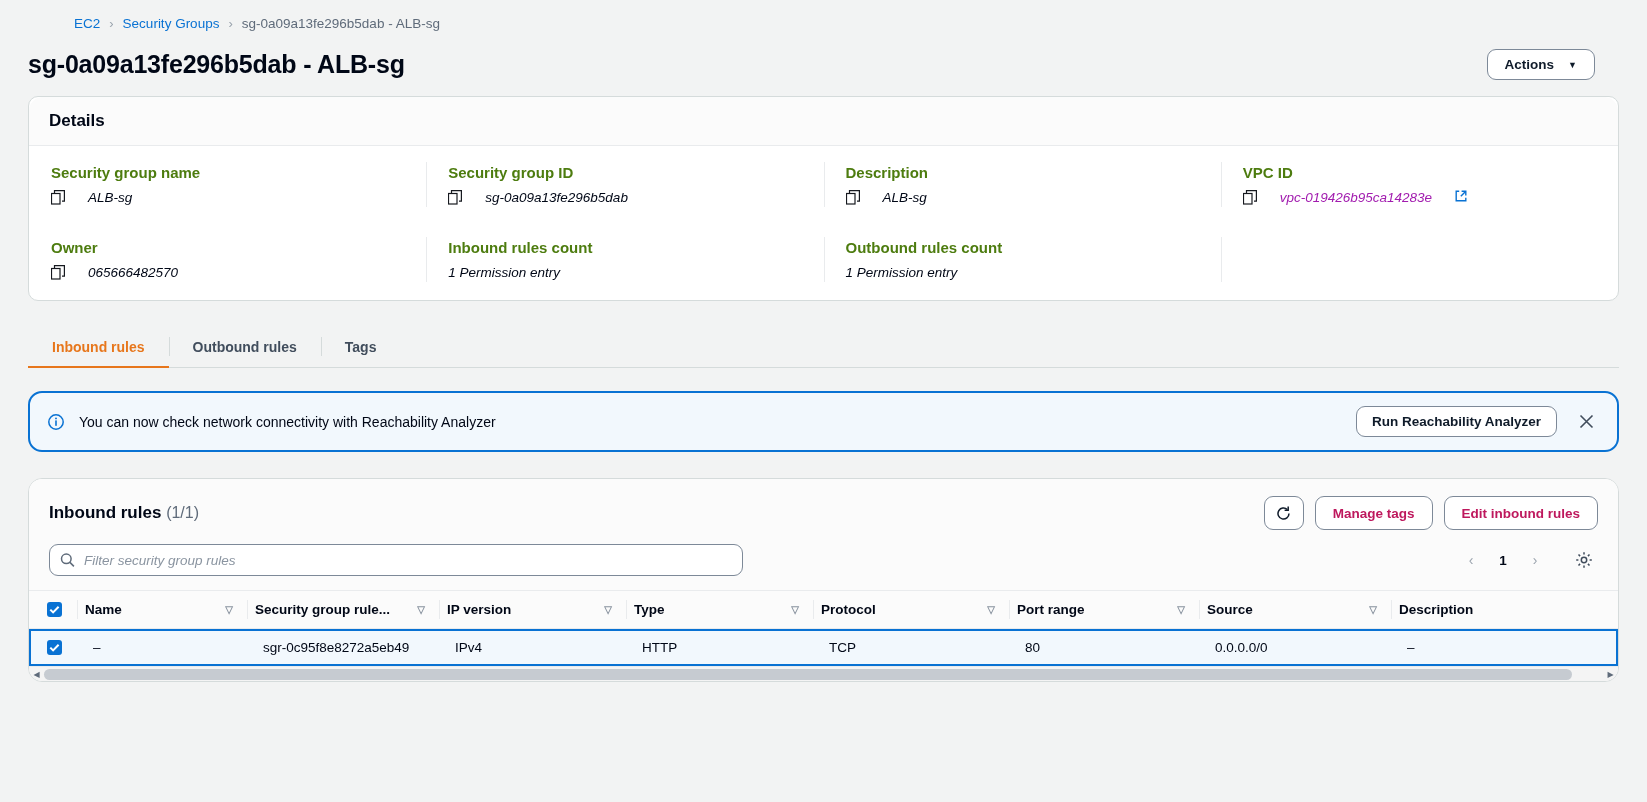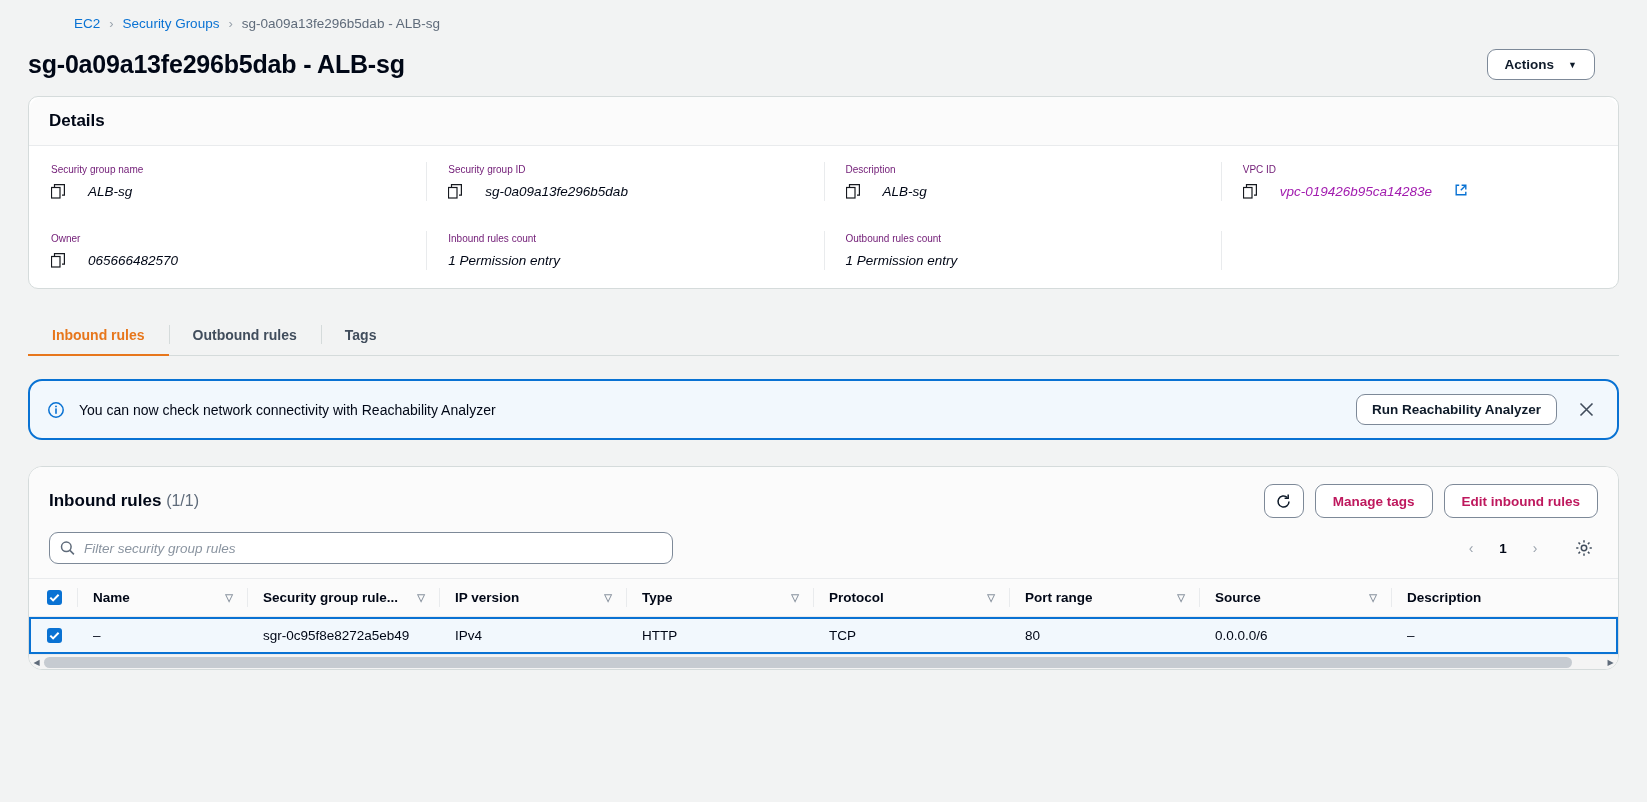--- a/index.html
+++ b/index.html
@@ -51,21 +51,21 @@
 
   
   .details-body { padding: 18px 0 20px 0; }
   .det-row { display: flex; }
   .det-row.second { margin-top: 34px; }
   .det-cell { flex: 1; padding: 0 22px; position: relative; }
   .det-cell + .det-cell::before {
     content: ""; position: absolute; left: 0; top: -2px; bottom: -2px;
     width: 1px; background: #e9ebed;
   }
-  .det-label { font-size: 10px; color: #701a75; margin-bottom: 9px; }
+  .det-label { font-size: 15px; color: #4d7c0f; margin-bottom: 9px; font-weight: bold; }
   .det-value { font-size: 13.5px; color: #000716; display: flex; align-items: flex-start; gap: 23px; font-style: italic; }
   .det-value a { color: #a21caf; text-decoration: none; }
 
   .copy-ico { width: 14px; height: 15px; flex: none; display: block; }
   .ext-ico { width: 12px; height: 12px; display: inline-block; vertical-align: -1px; }
 
   
   .tabs {
     display: flex; margin: 26px 28px 0 28px;
     border-bottom: 1px solid #d5dbdb;
@@ -124,21 +124,21 @@
     background: #fff; border: 1px solid #7d8998; border-radius: 9px;
     padding: 7px 17px; height: 34px; font-size: 13.5px; font-weight: 700;
     color: #be185d; cursor: pointer; white-space: nowrap;
   }
 
   .filter-row {
     display: flex; align-items: center; justify-content: space-between;
     padding: 9px 20px 14px 20px; background: #fbfbfb;
   }
   .search-wrap {
-    position: relative; width: 624px; height: 32px;
+    position: relative; width: 694px; height: 32px;
   }
   .search-ico {
     position: absolute; left: 11px; top: 50%; transform: translateY(-50%);
     width: 15px; height: 15px; color: #5f6b7a; pointer-events: none;
   }
   .search-input {
     width: 100%; height: 32px; border: 1px solid #7d8998; border-radius: 9px;
     padding: 0 12px 0 34px; font-size: 13.5px;
     font-family: "Liberation Sans", sans-serif; color: #000716;
     background: #fff; outline: none;
@@ -163,21 +163,21 @@
   table { width: 100%; border-collapse: collapse; table-layout: fixed; }
   thead th {
     background: #fbfbfb; border-top: 1px solid #e9ebed;
     border-bottom: 1px solid #e9ebed;
     font-size: 13.5px; font-weight: 700; color: #000716;
     text-align: left; padding: 11px 0 11px 0; height: 38px;
     position: relative; white-space: nowrap; overflow: hidden;
   }
   thead th .th-inner {
     display: flex; align-items: center; justify-content: space-between;
-    padding: 0 14px 0 16px;
+    padding: 0 14px 0 8px;
   }
   thead th.sep::before {
     content: ""; position: absolute; left: 0; top: 9px; bottom: 9px;
     width: 1px; background: #e9ebed;
   }
   .sort-ico { color: #8a94a0; font-size: 10px; margin-left: 8px; }
   th.col-check, td.col-check { width: 48px; padding-left: 18px; }
   thead th.col-check { padding: 0 0 0 18px; }
 
   tbody td {
@@ -456,21 +456,21 @@
                   <path d="M1.3 5.6l2.8 2.8 5.5-5.7" fill="none" stroke="#fff" stroke-width="2"></path>
                 </svg>
             </div>
           </td>
           <td>–</td>
           <td>sgr-0c95f8e8272a5eb49</td>
           <td>IPv4</td>
           <td>HTTP</td>
           <td>TCP</td>
           <td>80</td>
-          <td>0.0.0.0/6</td>
+          <td>0.0.0.0/0</td>
           <td>–</td>
         </tr>
       </tbody>
     </table>
 
     <div class="hscroll">
       <div class="hs-arrow">◀</div>
       <div class="hs-track">
         <div class="hs-thumb"></div>
       </div>

